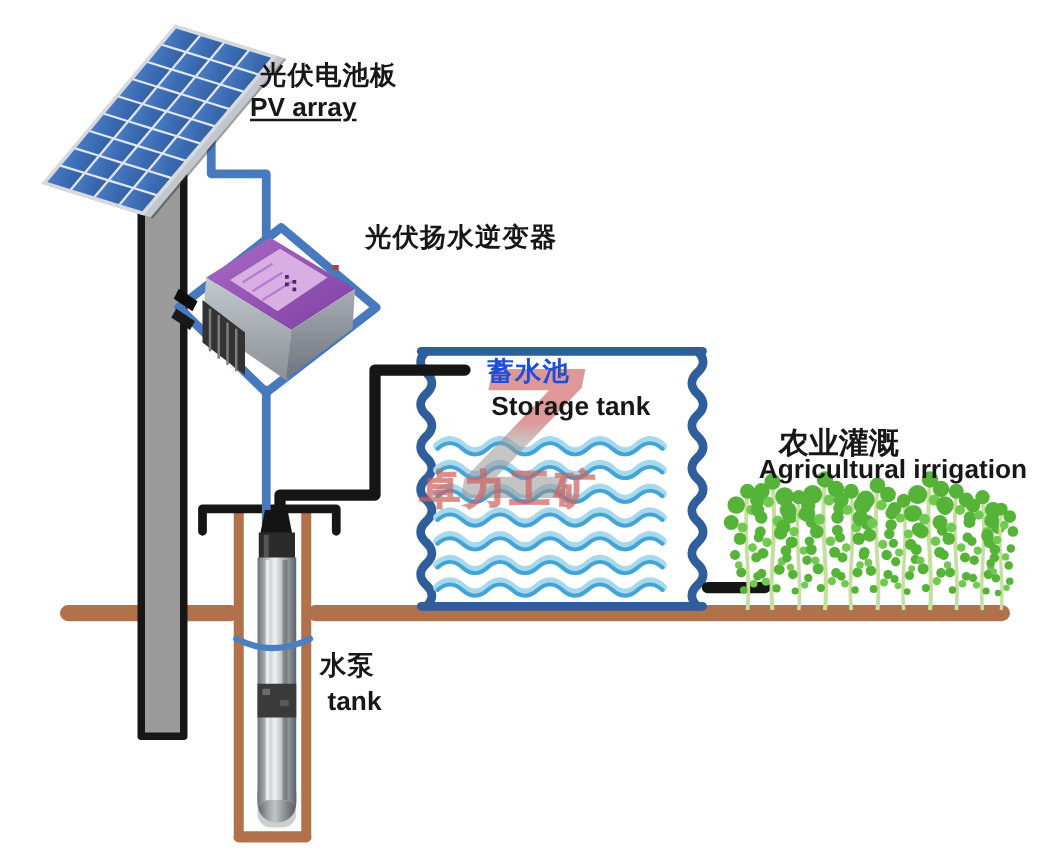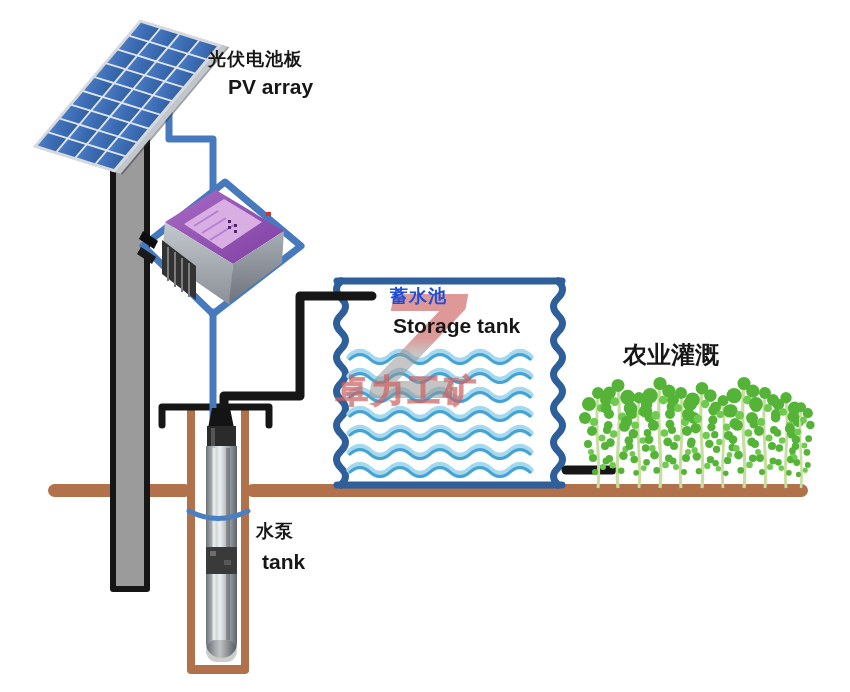--- a/index.html
+++ b/index.html
@@ -10,21 +10,21 @@
   
   .pv-panel{position:absolute;left:33px;top:147px;width:166px;height:86px;box-sizing:border-box;
             border:3px solid #d6d9de;background:#dfe6f0;
             transform:matrix(0.644,-0.767,0.951,0.293,0,0);transform-origin:0 0;
             box-shadow:0 6px 0 #c2c7cd, 0 8px 0 rgba(45,45,45,.45);}
   .pv-grid{display:grid;width:100%;height:100%;grid-template-columns:repeat(9,1fr);
            grid-template-rows:repeat(4,1fr);gap:2px;}
   .pv-grid .cell{background:linear-gradient(160deg,#4c7cc2 0%,#3a6bb3 55%,#34609e 100%);}
 
   .label{position:absolute;white-space:nowrap;color:#171717;font-weight:bold;line-height:1.05;}
-  .zh{font-size:18px;letter-spacing:1px;}
+  .zh{font-size:21px;letter-spacing:1px;}
   .en{font-size:21px;}
   .zh-sm{font-size:24px;}
   .red{color:#1d4ed8;}
 </style>
 </head>
 <body>
 
 <div id="scene">
 
   <svg width="850" height="692" viewBox="0 0 850 692">
@@ -237,23 +237,25 @@
         <div class="cell"></div>
         <div class="cell"></div>
         <div class="cell"></div>
         <div class="cell"></div>
         <div class="cell"></div>
         <div class="cell"></div>
       </div>
   </div>
 
   <div class="label zh" style="left:208px;top:50px;">光伏电池板</div>
-  <div class="label en" style="left:228px;top:76px;">PV array</div>
-
+  <div class="label en" style="left:200px;top:76px;text-decoration:underline;">PV array</div>
+
+  <div class="label zh" style="left:292px;top:180px;">光伏扬水逆变器</div>
 
   <div class="label zh red" style="left:390px;top:287px;">蓄水池</div>
   <div class="label zh-sm" style="left:623px;top:342px;font-weight:bold;position:absolute;">农业灌溉</div>
 
   <div class="label en" style="left:393px;top:315px;">Storage tank</div>
+  <div class="label en" style="left:607px;top:365px;">Agricultural irrigation</div>
 
   <div class="label zh" style="left:256px;top:522px;">水泵</div>
   <div class="label en" style="left:262px;top:551px;">tank</div>
 </div>
 
 </body></html>

